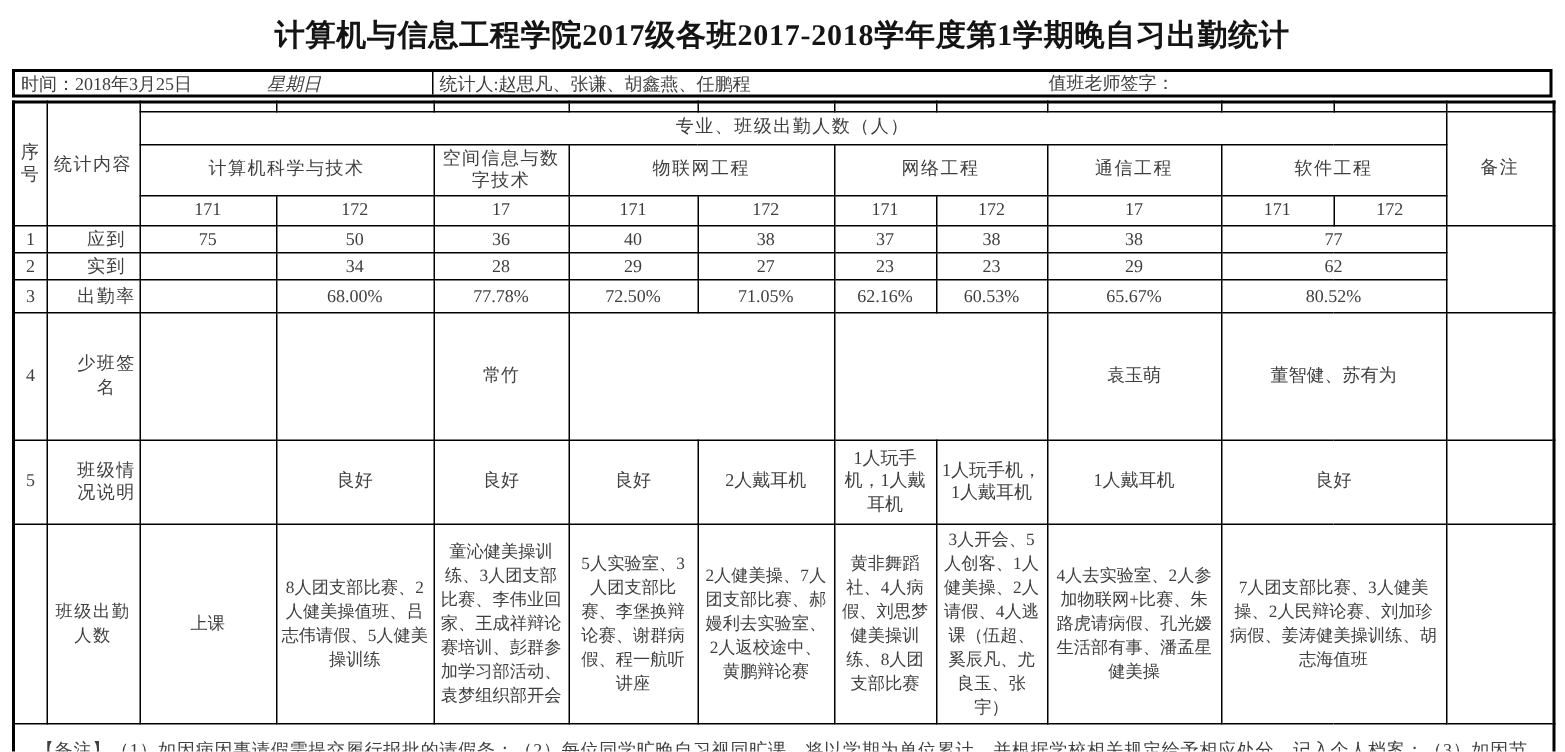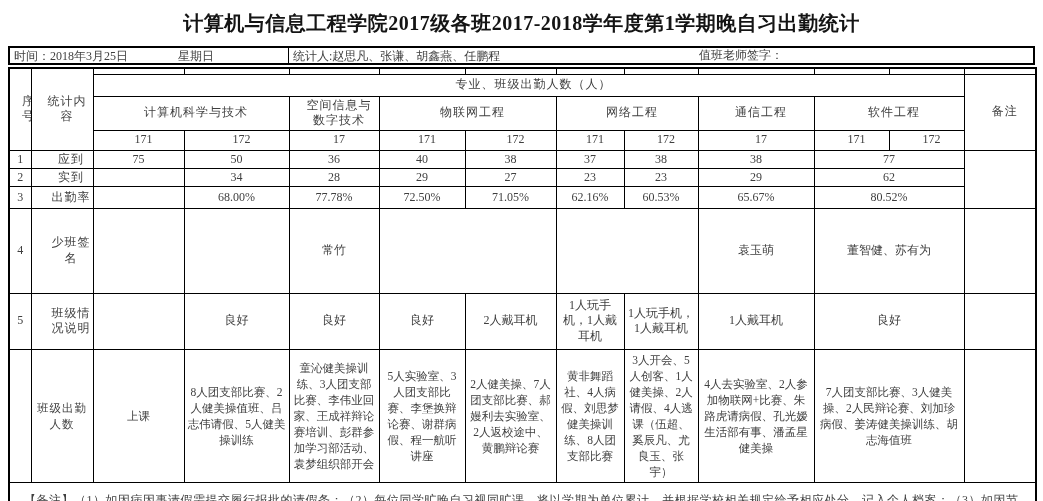--- a/index.html
+++ b/index.html
@@ -21,21 +21,21 @@
     display: flex; align-items: center;
     font-size: 12px;
   }
   .info-left {
     width: 279px; height: 100%;
     border-right: 1px solid #000;
     display: flex; align-items: flex-start;
     padding-left: 4px;
     gap: 28px;
   }
-  .info-weekday { margin-left: 22px; }
+  .info-weekday { margin-left: 22px; font-style: italic; }
   .info-right {
     position: relative; flex: 1; height: 100%;
     display: flex; align-items: flex-start; padding-left: 4px;
   }
   .info-sign { position: absolute; left: 410px; top: 0; height: 100%; display: flex; align-items: center; }
   
   table.main {
     margin-top: 2px;
     border-collapse: collapse;
     border: 2px solid #000;
@@ -44,21 +44,21 @@
     font-size: 12px;
   }
   td, th {
     border: 1px solid #000;
     text-align: center; vertical-align: middle;
     font-weight: normal;
     padding: 1px 2px;
     overflow: hidden;
     line-height: 1.3;
   }
-  th { letter-spacing: 1px; padding-left: 12px; }
+  th { letter-spacing: 1px; }
   tr.thin-row td { height: 6px; padding: 0; }
   tr.group-row th { height: 22px; }
   tr.major-row th { height: 34px; }
   tr.class-row th { height: 20px; letter-spacing: 0; }
   tr.r-small td { height: 18px; line-height: 1.1; }
   tr.r-rate td { height: 22px; line-height: 1.1; }
   tr.r-sign td { height: 85px; }
   tr.r-class-note td { height: 56px; font-size: 12px; }
   tr.r-att-note td { height: 105px; font-size: 11.5px; line-height: 1.4; padding: 2px 3px; }
   td.lbl { letter-spacing: 1px; padding-left: 20px; }

